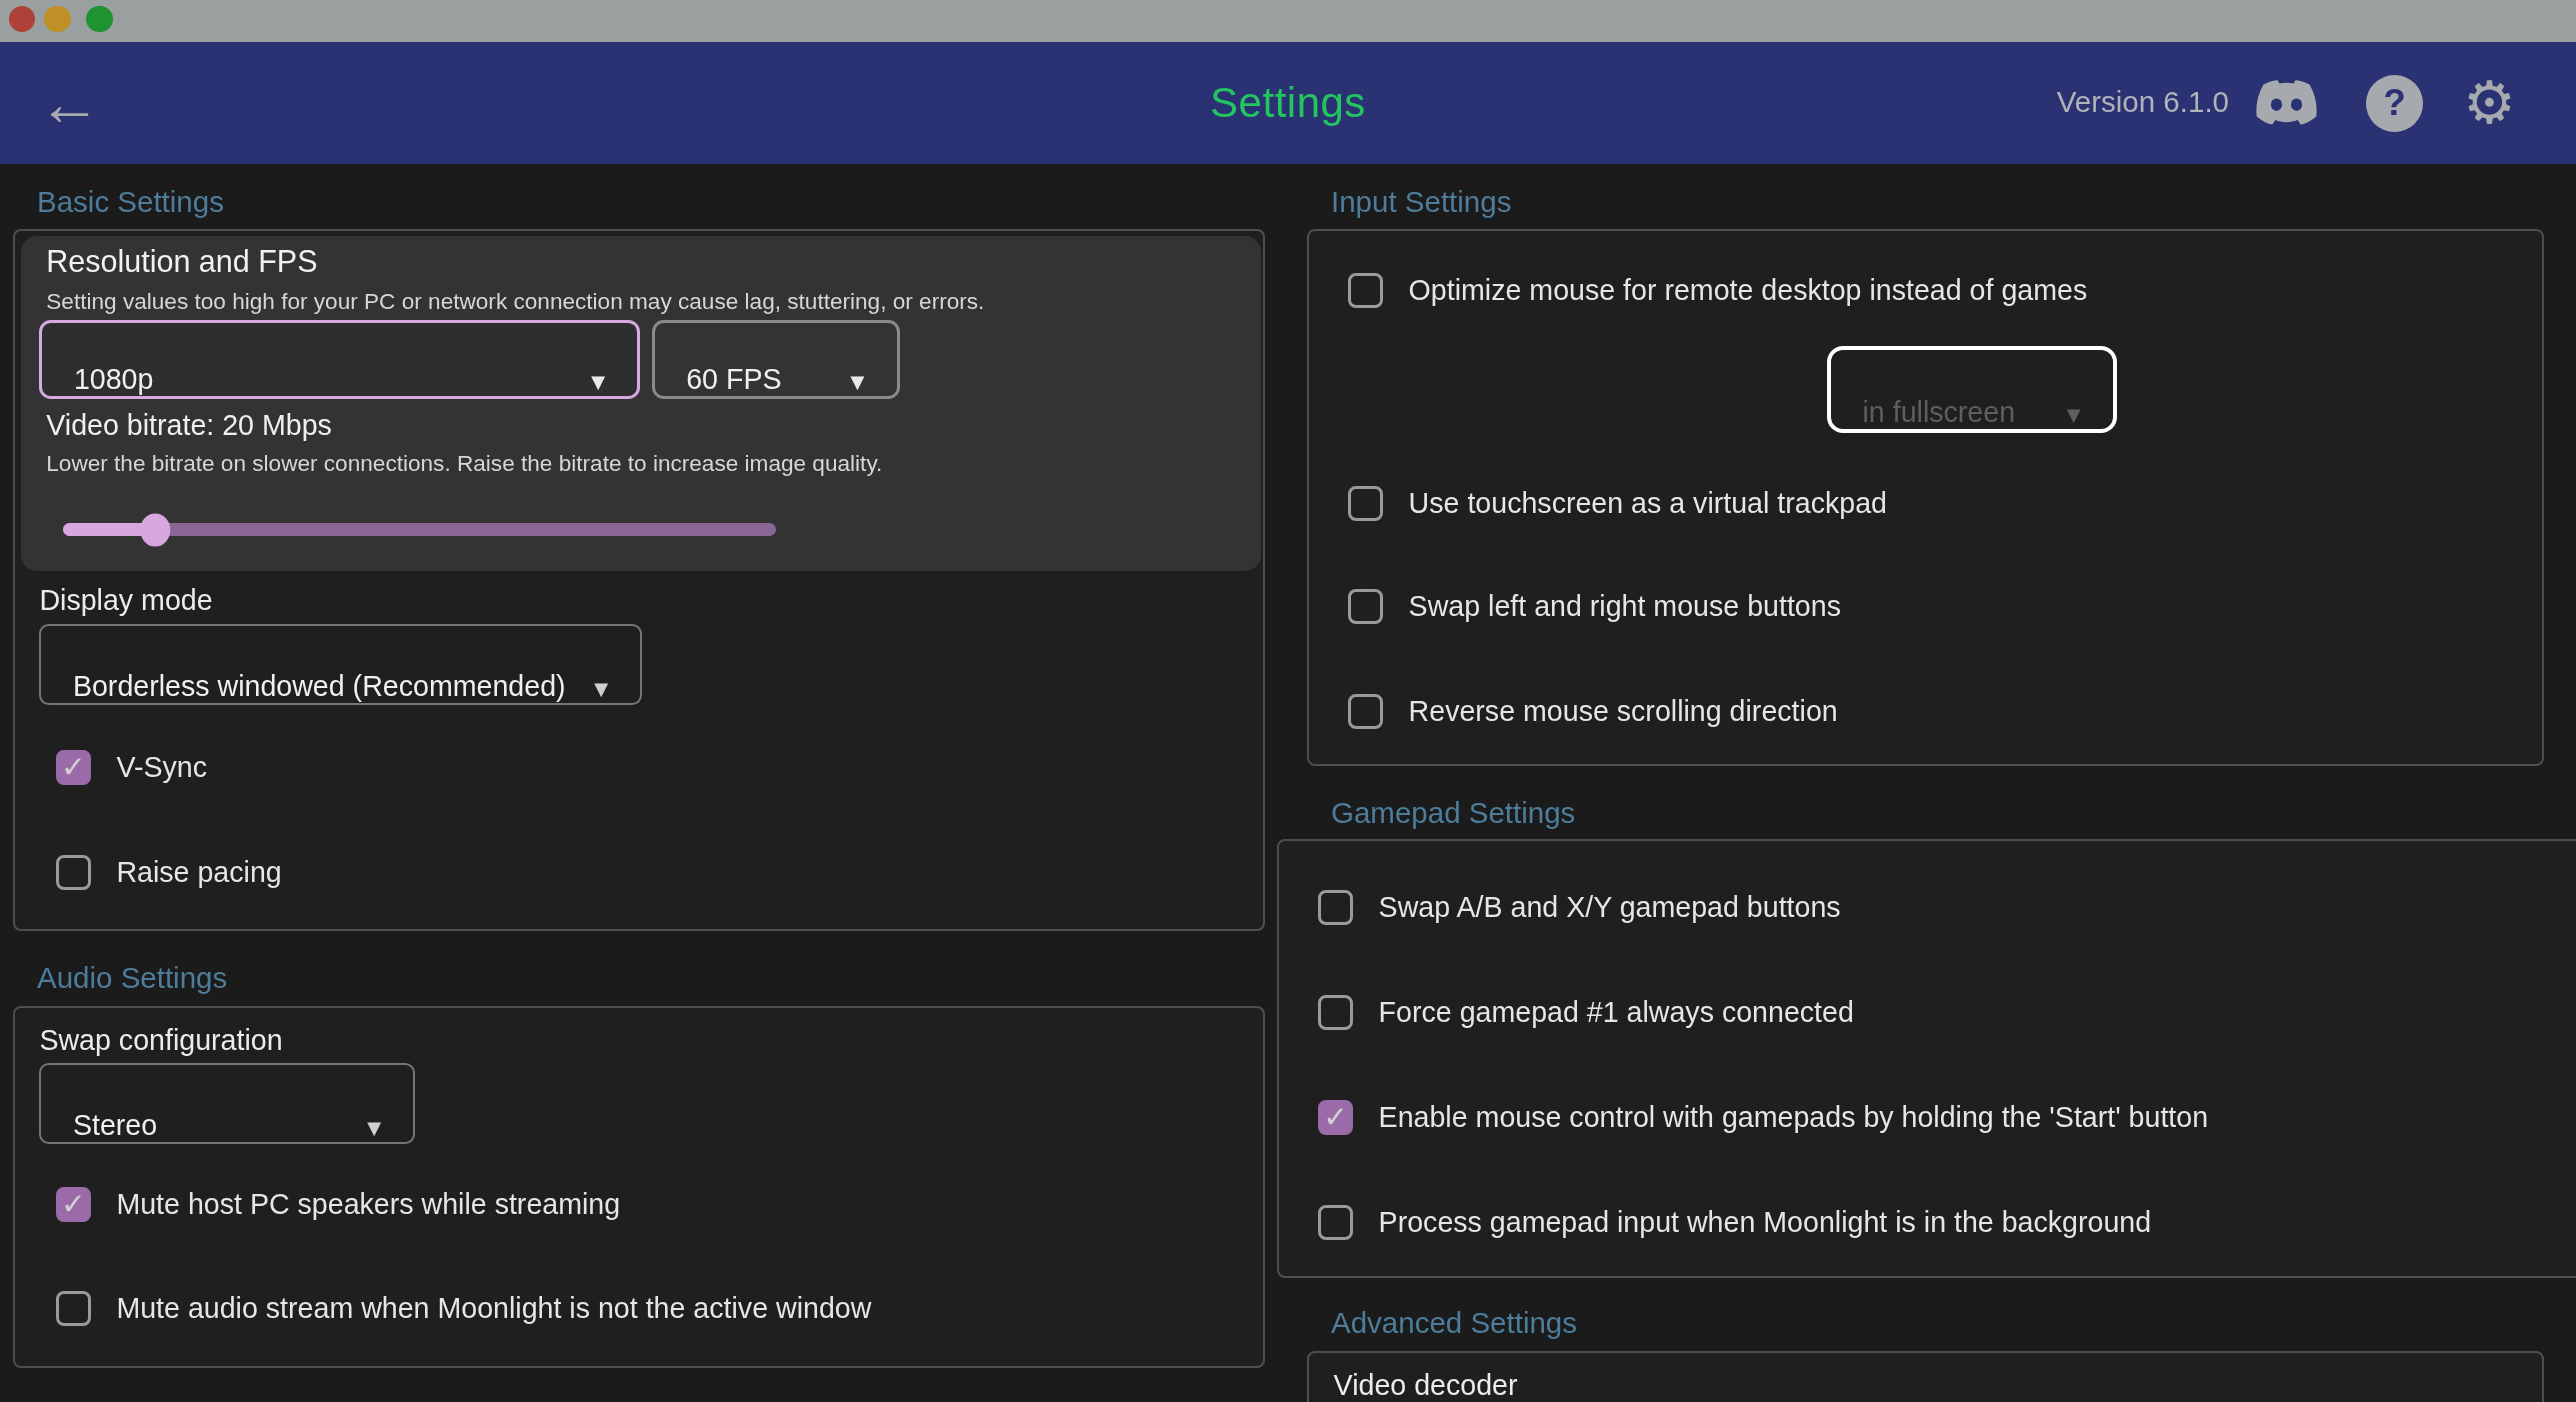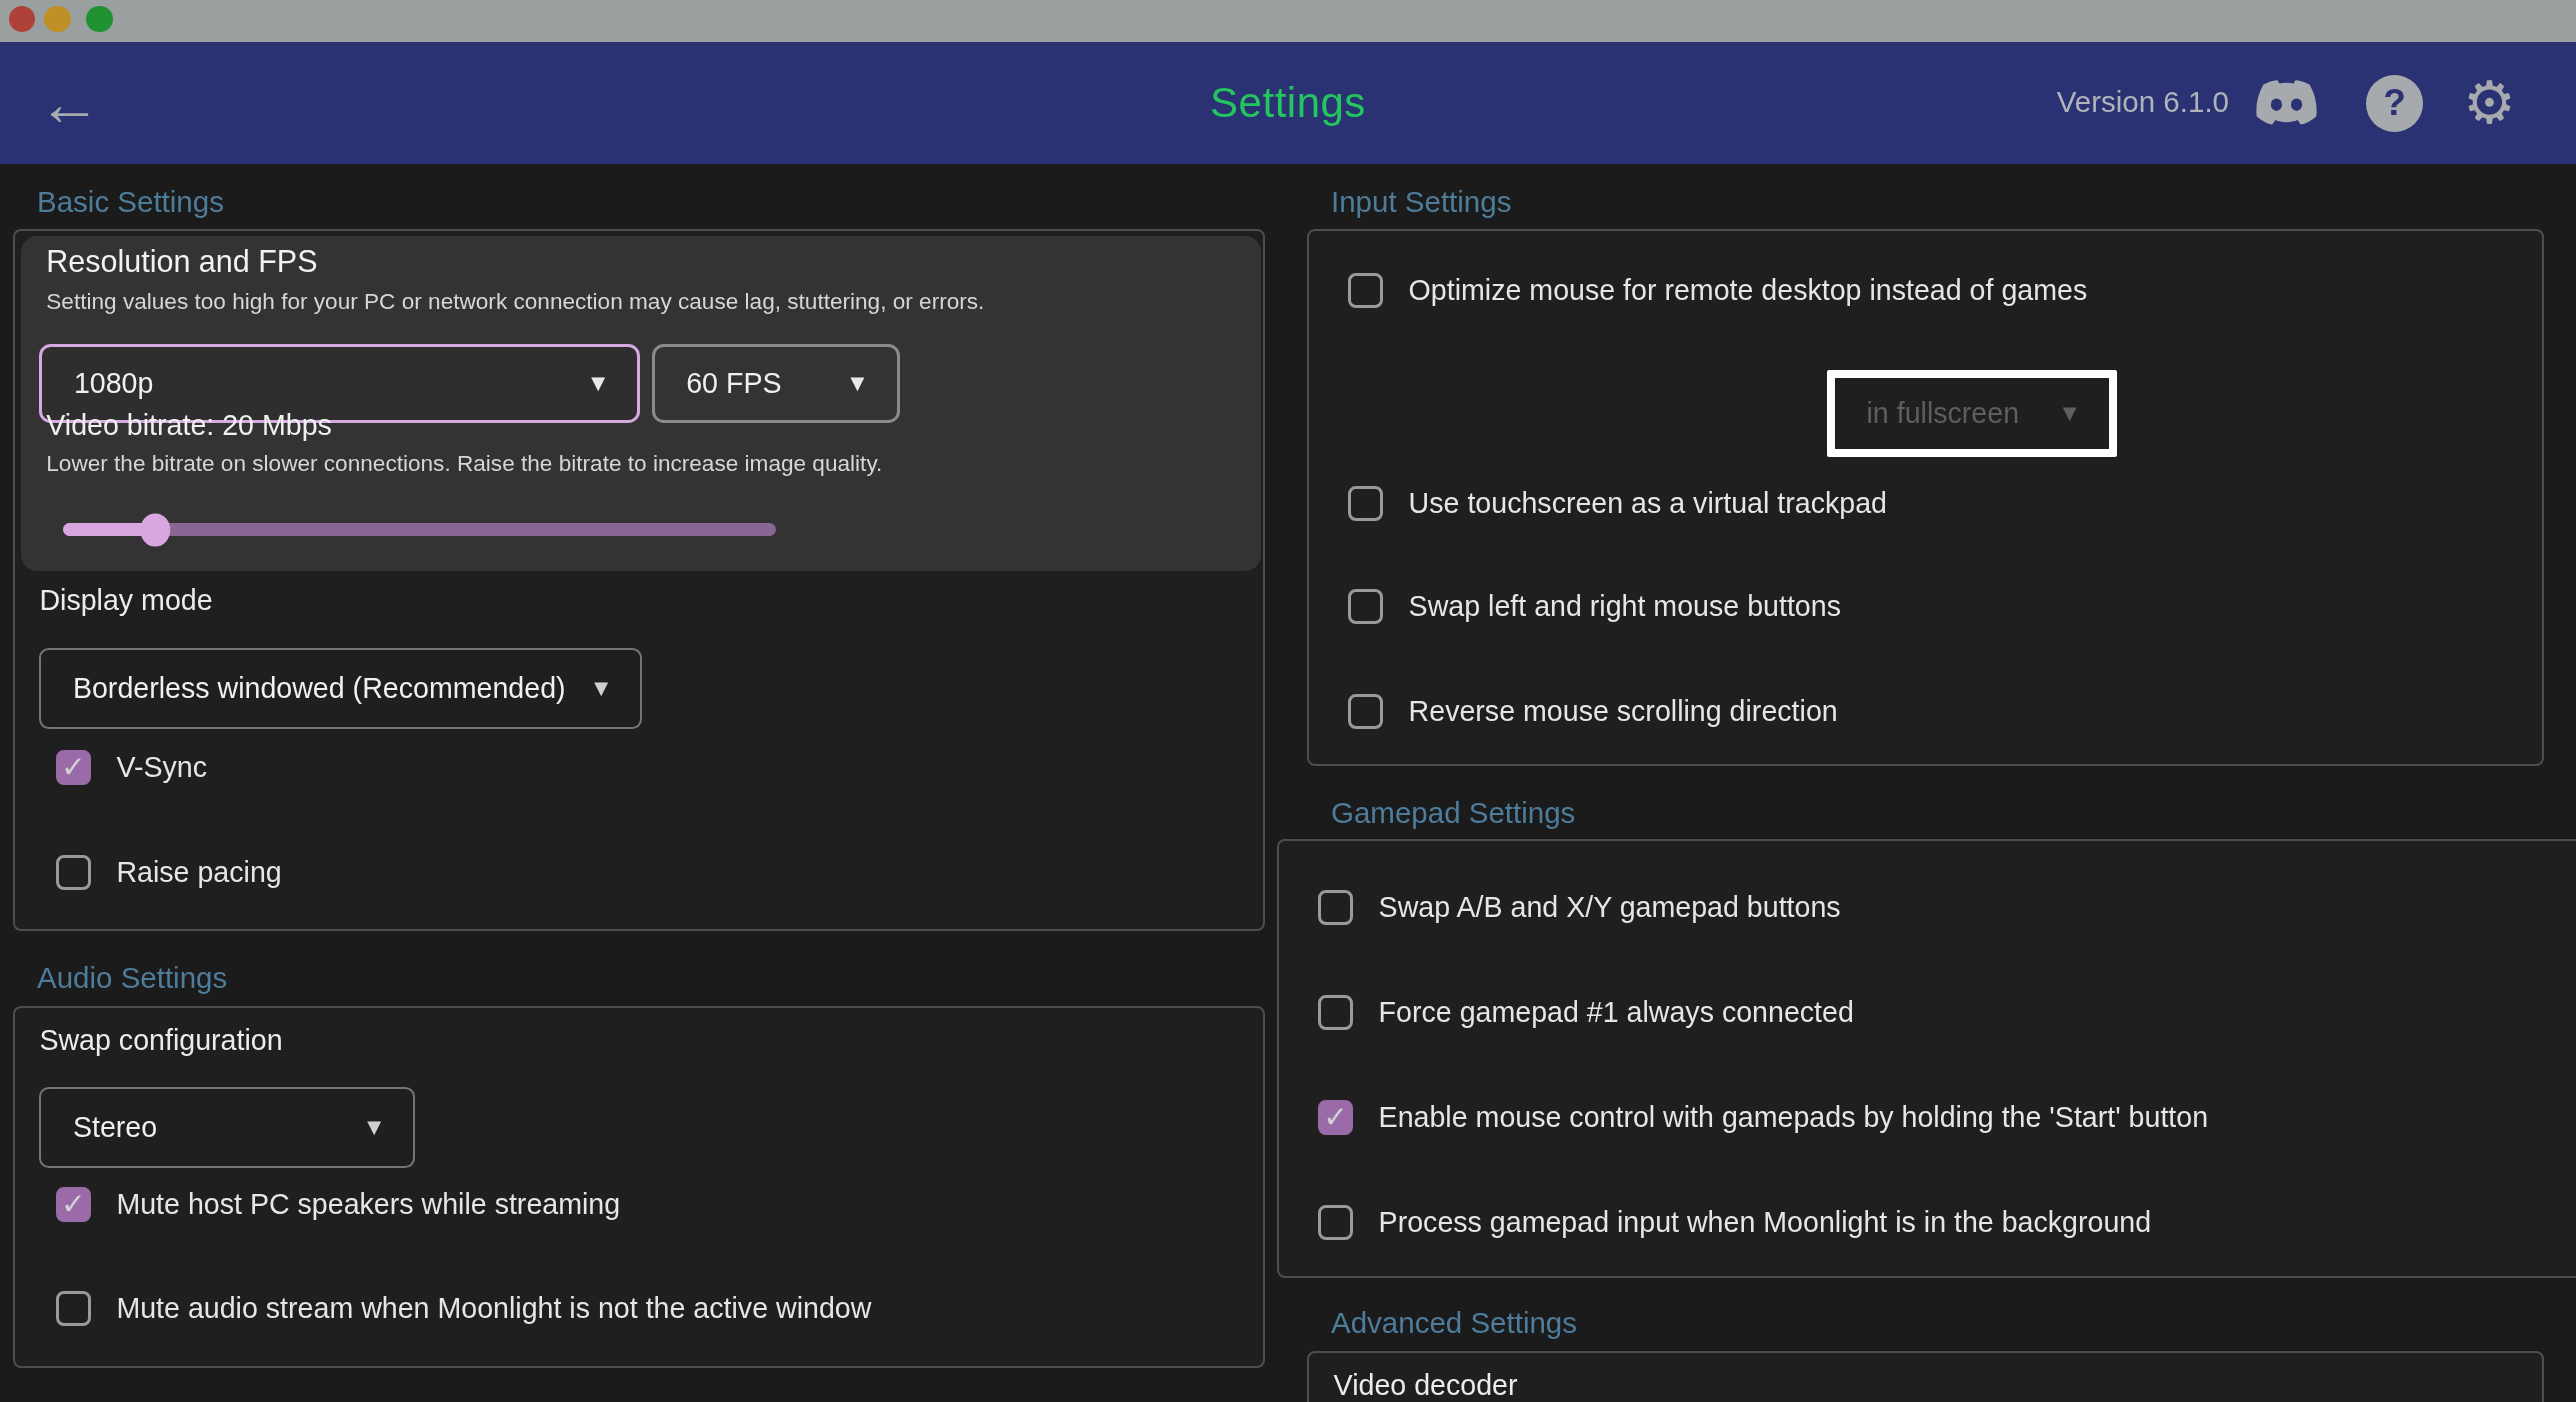--- a/index.html
+++ b/index.html
@@ -66,35 +66,35 @@
 
   
   .card{
     position:absolute; left:5.9px; top:4.9px; width:1240px; height:335px;
     background:#333333; border-radius:15.8px;
   }
   .card-title{ position:absolute; left:25.6px; top:7.9px; font-size:30.5px; color:#f2f2f2; }
   .card-sub{ position:absolute; left:25.6px; top:53px; font-size:22.6px; color:#d6d6d6; }
 
   .dropdown{
-    position:absolute; border-radius:11.8px; display:flex; align-items:center;
-    font-size:28.6px; color:#f0f0f0; padding-left:31.5px;margin-top:24px;
+    position:absolute; border-radius:11.8px; display:flex; align-items:flex-end;
+    font-size:28.6px; color:#f0f0f0; padding-left:31.5px;
   }
   .dd-caret{ position:absolute; right:27.6px; font-size:23.6px; color:#e8e8e8; }
   .dd-resolution{
     left:18.7px; top:84px; width:601px; height:79px;
     border:3.9px solid #d7a9e1; background:#2e2e2e;
   }
   .dd-fps{
     left:631px; top:84px; width:248px; height:79px;
     border:3px solid #8a8a8a; background:transparent;
   }
   .dd-plain{ border:2px solid #757575; background:transparent; border-radius:9.8px; }
   .dd-plain .dd-caret{ color:#cfcfcf; }
-  .dd-disabled{ border:8px solid #ffffff; background:transparent; border-radius:2px; color:#5e5e5e; }
+  .dd-disabled{ border:4px solid #ffffff; background:transparent; border-radius:16px; color:#5e5e5e; }
   .dd-disabled .dd-caret{ color:#5e5e5e; }
 
   .bitrate-label{ position:absolute; left:25.6px; top:173px; font-size:28.6px; color:#f0f0f0; }
   .bitrate-hint{ position:absolute; left:25.6px; top:215px; font-size:22.6px; color:#d6d6d6; }
 
   
   .slider{ position:absolute; left:42px; top:274px; width:713px; height:39px; }
   .slider .track{
     position:absolute; left:0; top:12.8px; width:100%; height:13.8px;
     background:#8a6694; border-radius:6.9px;

